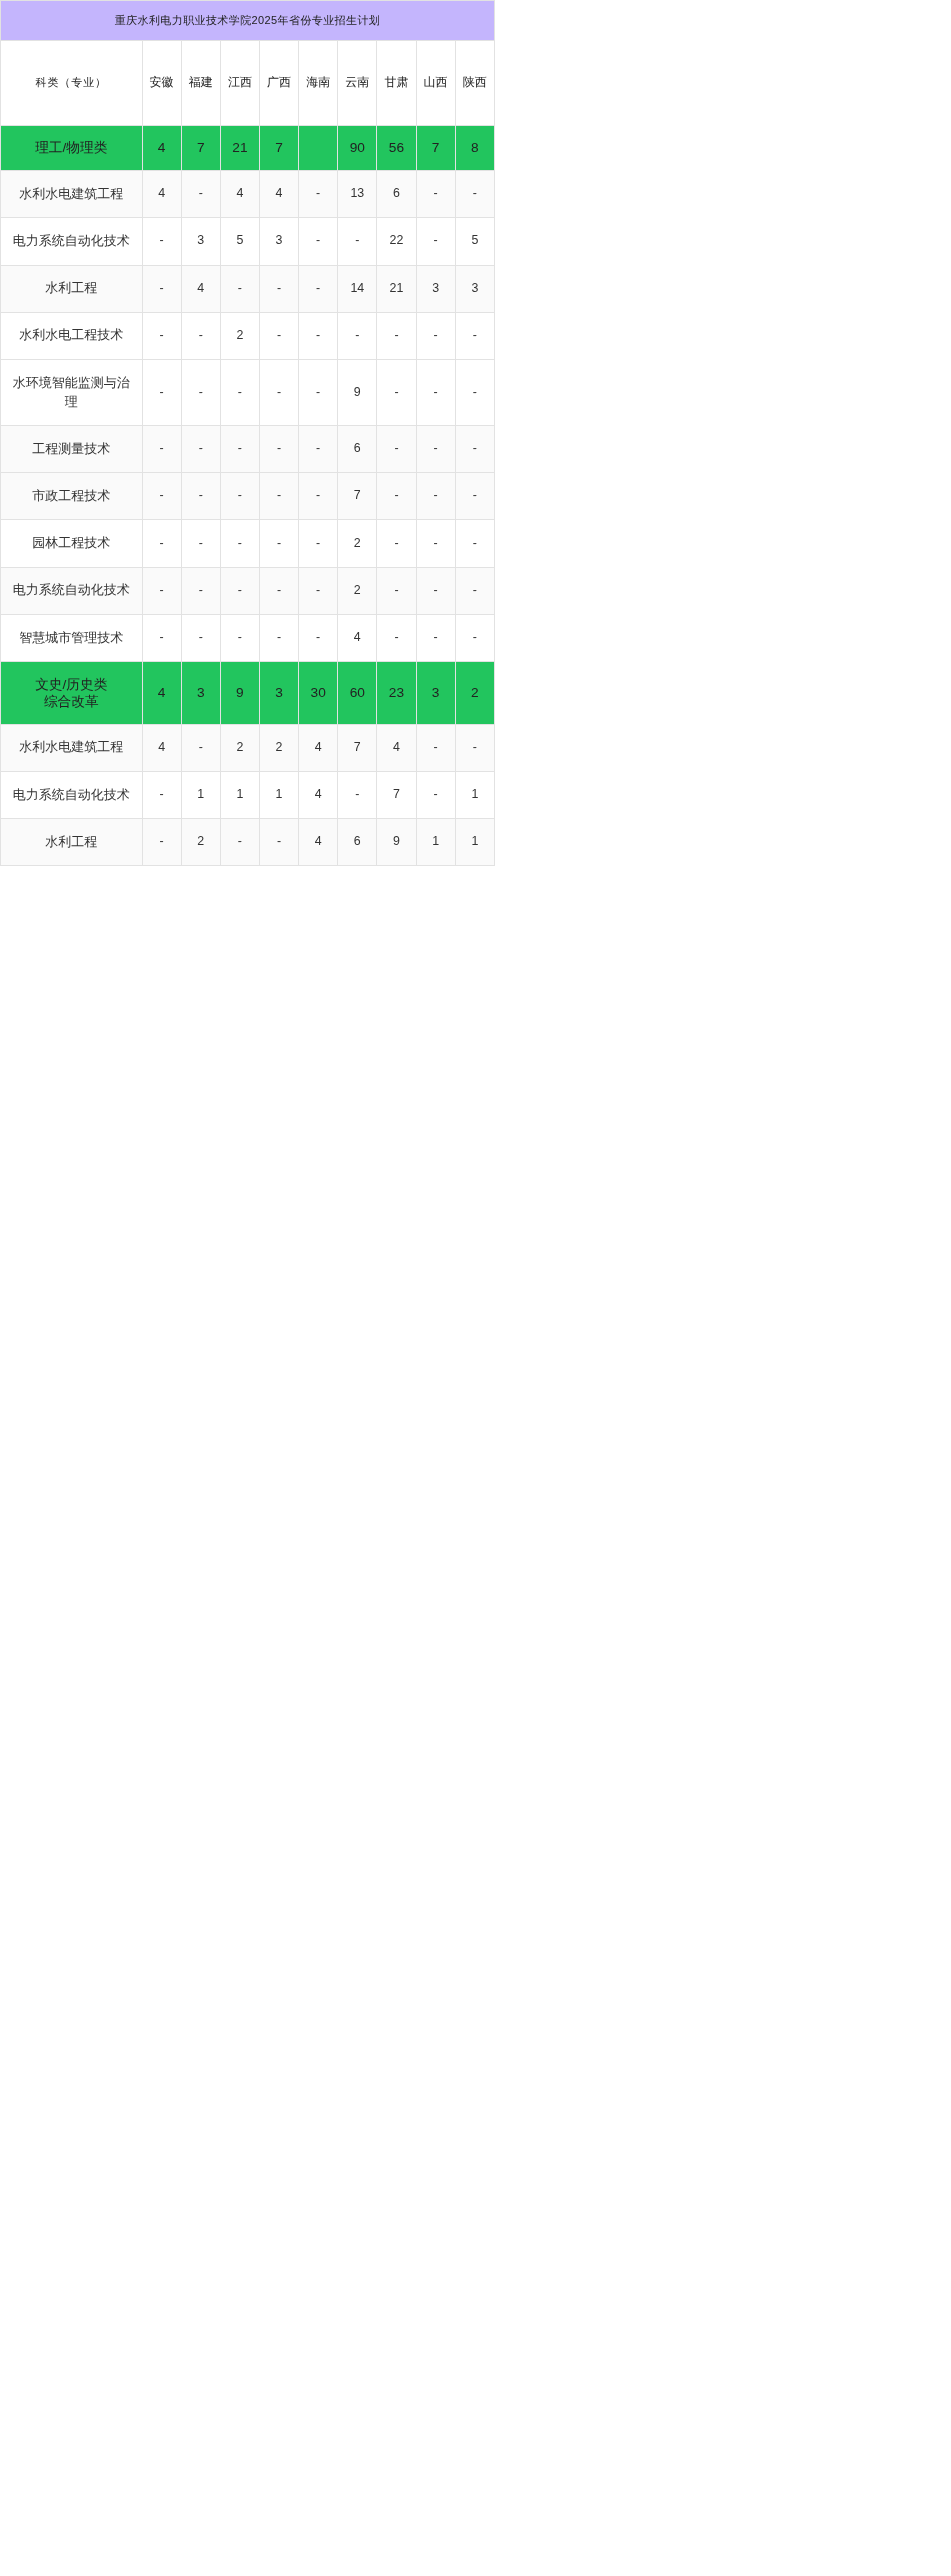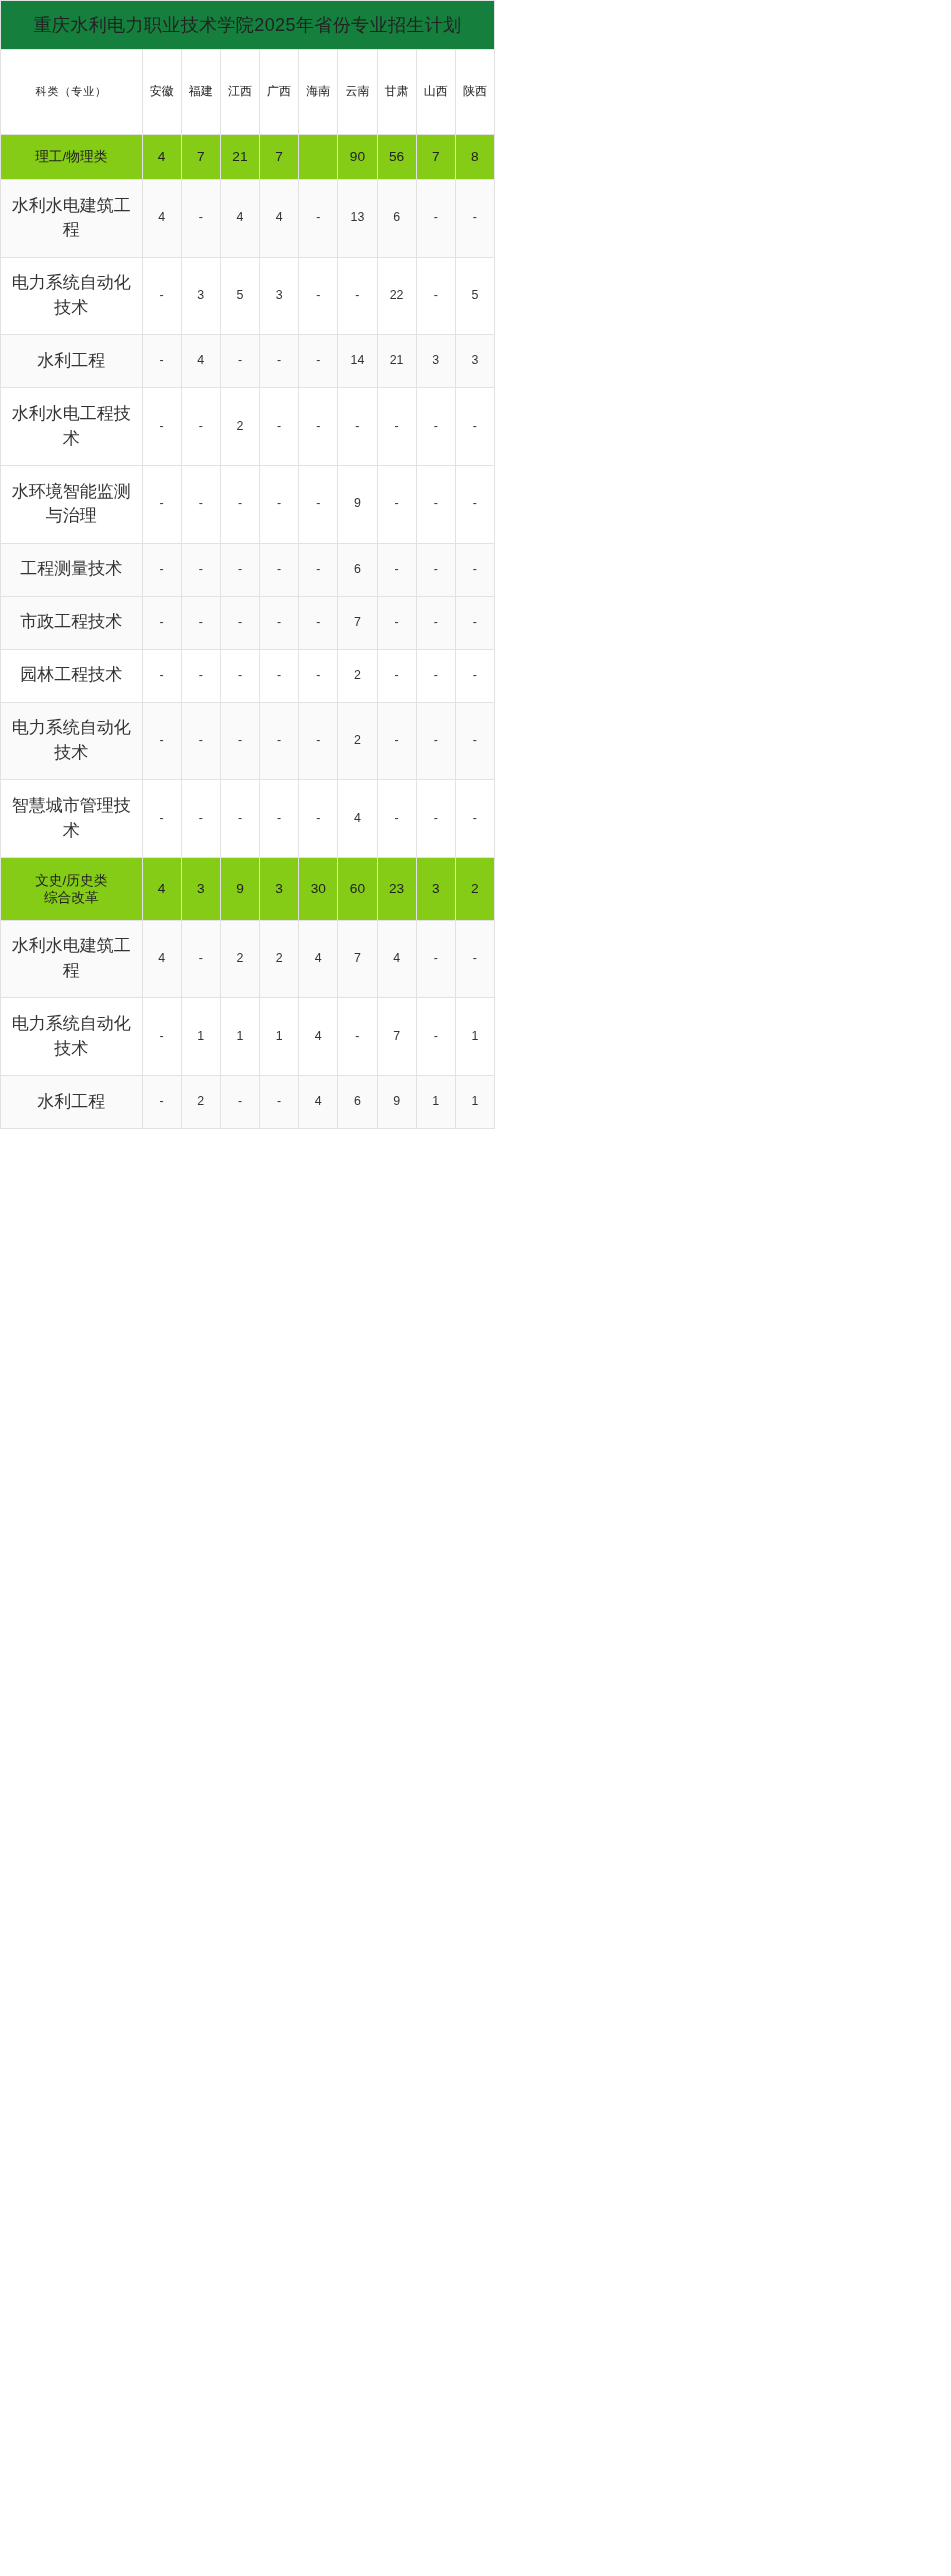--- a/index.html
+++ b/index.html
@@ -27,22 +27,22 @@
     background: #fff;
   }
   table.plan td, table.plan th {
     border: 0.9px solid #e2e2e2;
     text-align: center;
     vertical-align: middle;
     color: #222;
     font-weight: normal;
   }
   .title-row td {
-    background: #15803d;
-    font-size: 18px;
+    background: #c4b5fd;
+    font-size: 11px;
     font-weight: bold;
     color: #1b1b1b;
     padding: 12px 5.1px;
     letter-spacing: 0.4px;
     border: 0.9px solid #e2e2e2;
   }
   .head-row th {
     background: #ffffff;
     font-size: 12px;
     font-weight: bold;
@@ -51,36 +51,36 @@
     line-height: 1.15;
     height: 63px;
   }
   .head-row th.cat {
     font-size: 11px;
     letter-spacing: 0.9px;
   }
   .group-row td {
     font-size: 13.7px;
     font-weight: bold;
-    background: #84cc16;
+    background: #22c55e;
     padding: 13.7px 3.4px;
     color: #111;
     line-height: 1.25;
   }
   .group-row td.cat {
     font-size: 13.7px;
   }
   tr.data-row td {
     font-size: 12.4px;
     padding: 13.7px 3.4px;
     line-height: 1.45;
     color: #333;
   }
   tr.data-row td.cat {
-    font-size: 17px;
+    font-size: 13px;
     padding-left: 6.9px;
     padding-right: 6.9px;
   }
   tr.alt td {
     background: #fafafa;
   }
   tr.white td {
     background: #ffffff;
   }
   col.c-cat { width: 141px; }

